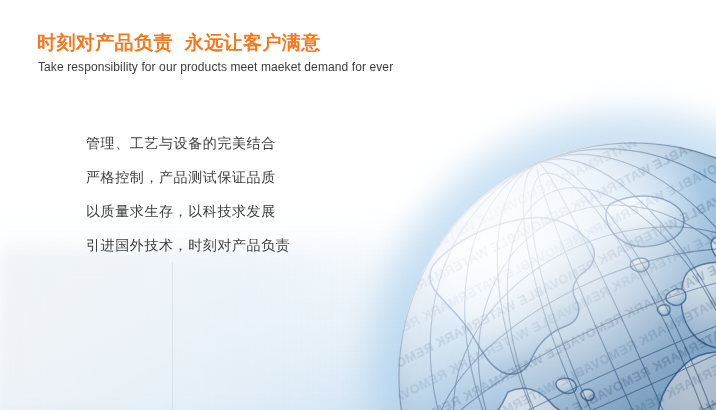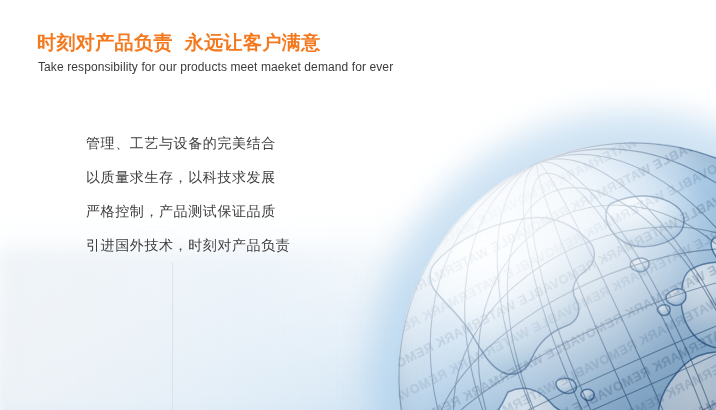--- a/index.html
+++ b/index.html
@@ -383,19 +383,19 @@
   <div class="content">
 
     <div class="headline">
       <span>时刻对产品负责</span><span class="gap"></span><span>永远让客户满意</span>
     </div>
 
     <div class="subhead">Take responsibility for our products meet maeket demand for ever</div>
 
     <div class="bullets">
       <div class="bullet-line">管理、工艺与设备的完美结合</div>
+      <div class="bullet-line">严格控制，产品测试保证品质</div>
       <div class="bullet-line">以质量求生存，以科技求发展</div>
-      <div class="bullet-line">严格控制，产品测试保证品质</div>
       <div class="bullet-line">引进国外技术，时刻对产品负责</div>
     </div>
 
   </div>
 </div>
 
 </body></html>

